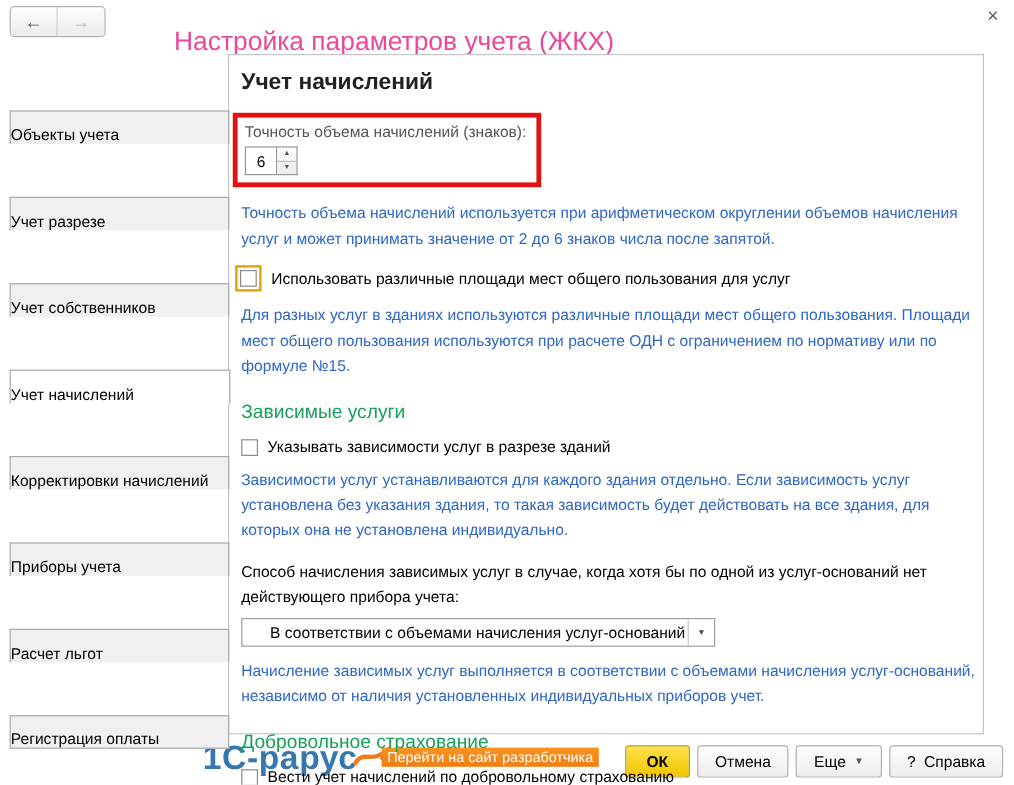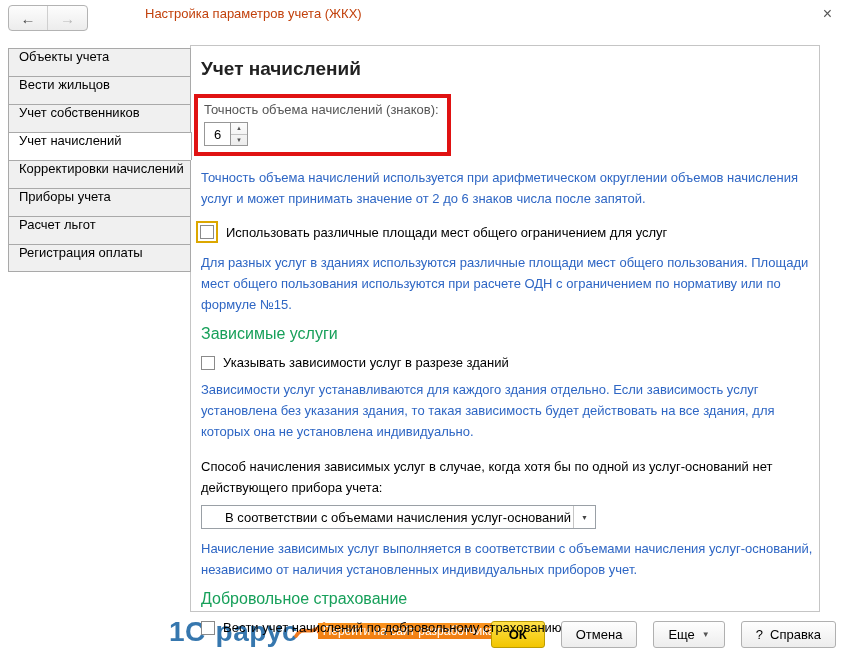--- a/index.html
+++ b/index.html
@@ -12,29 +12,30 @@
 
   
   .nav-pair {
     position:absolute; left:8px; top:5px; height:26px; display:flex;
     border:1px solid #b3b3b3; border-radius:4px;
     background:linear-gradient(#fdfdfd,#ececec);
   }
   .nav-btn { width:39px; display:flex; align-items:center; justify-content:center; font-size:15px; cursor:default; }
   .nav-btn.back { color:#4a4a4a; border-right:1px solid #cfcfcf; }
   .nav-btn.fwd  { color:#b8b8b8; }
-  .win-title { position:absolute; left:145px; top:6px; font-size:13px; color:#c2410c; white-space:nowrap; }
+  .win-title { position:absolute; left:145px; top:22px; font-size:22px; color:#ec4899; white-space:nowrap; }
   .win-close { position:absolute; right:13px; top:5px; font-size:16px; color:#555; }
 
   
   .sidebar { position:absolute; left:8px; top:48px; width:183px; z-index:2; }
   .tab {
     height:28px; border:1px solid #a9a9a9; border-bottom:none;
-    background:#f0f0f0; display:flex; align-items:flex-start; padding-left:10px;
+    background:#f0f0f0; display:flex; align-items:flex-end; 
     white-space:nowrap;
+    margin-top:44px;
   }
   .tab:last-child { border-bottom:1px solid #a9a9a9; }
   .tab.active { background:#fff; width:184px; }
 
   
   .panel {
     position:absolute; left:190px; top:45px; width:630px; height:567px;
     border:1px solid #c5c5c5; background:#fff; z-index:1;
     padding:10px 4px 0 10px;
   }
@@ -55,39 +56,39 @@
   .spin-up,.spin-down { flex:1; display:flex; align-items:center; justify-content:center; font-size:6px; color:#555; }
   .spin-up { border-bottom:1px solid #c2c2c2; }
 
   .hint { color:#2e66c4; line-height:21px; margin:9px 0; max-width:622px; }
 
   .check-row { display:flex; align-items:center; margin:12px 0 0 0; }
   .checkbox { width:14px; height:14px; border:1px solid #8a8a8a; background:#fff; flex:none; }
   .focus-gold { border:2px solid #dca700; padding:2px; display:inline-flex; flex:none; margin-left:-5px; }
   .check-label { margin-left:8px; }
 
-  .green-head { color:#17a05a; font-size:16px; margin:10px 0 0 0; font-weight:400; }
+  .green-head { color:#17a05a; font-size:16px; margin:20px 0 0 0; font-weight:400; }
 
   .black-label { line-height:21px; margin:14px 0 7px 0; max-width:622px; }
 
   .dropdown { display:inline-flex; height:24px; border:1px solid #9aa0a6; background:#fff;padding-left:17px; }
   .dd-value { width:354px; display:flex; align-items:center; padding-left:6px; white-space:nowrap; overflow:hidden; }
   .dd-btn { width:22px; border-left:1px solid #c5c5c5; display:flex; align-items:center; justify-content:center; font-size:7px; color:#444; }
 
   
   .footer { position:absolute; left:0; top:614px; width:845px; height:40px; }
   .logo { position:absolute; left:169px; top:6px; display:flex; align-items:flex-start; }
   .logo-text { color:#3677ae; font-size:28px; font-weight:700; letter-spacing:0.5px; line-height:24px; }
   .logo-swoosh { margin-left:-4px; margin-top:0px; }
   .dev-btn {
     position:absolute; left:318px; top:9px; width:181px; height:16px;
     background:linear-gradient(#fb941f,#f07d12); color:#fff; font-weight:400; font-size:12px;
     display:flex; align-items:center; justify-content:center; white-space:nowrap;
   }
-  .btn-group { position:absolute; right:9px; top:7px; display:flex; gap:16px;margin-left:24px; }
+  .btn-group { position:absolute; right:9px; top:7px; display:flex; gap:6px;margin-left:24px; }
   .btn {
     height:27px; padding:0 14px; border:1px solid #b0b0b0; border-radius:3px;
     background:linear-gradient(#fefefe,#ededed);
     display:flex; align-items:center; justify-content:center; white-space:nowrap;
   }
   .btn.ok { background:linear-gradient(#ffe14a,#f2c500); border-color:#bd9c00; font-weight:700; padding:0 17px; }
   .btn .arrow { font-size:8px; color:#555; margin-left:7px; }
   .btn .qmark { margin-right:7px; }
 </style>
 </head>
@@ -102,21 +103,21 @@
     </div>
 </div>
 <div class="win-title">Настройка параметров учета (ЖКХ)</div>
 <div class="win-close"><span>×</span></div>
 
 <div class="sidebar">
   <div class="tab">
       <span>Объекты учета</span>
     </div>
   <div class="tab">
-      <span>Вести жильцов</span>
+      <span>Учет разрезе</span>
     </div>
   <div class="tab">
       <span>Учет собственников</span>
     </div>
   <div class="tab active">
       <span>Учет начислений</span>
     </div>
   <div class="tab">
       <span>Корректировки начислений</span>
     </div>
@@ -148,21 +149,21 @@
       </div>
     </div>
   </div>
 
   <div class="hint">Точность объема начислений используется при арифметическом округлении объемов начисления услуг и может принимать значение от 2 до 6 знаков числа после запятой.</div>
 
   <div class="check-row">
     <span class="focus-gold">
         <span class="checkbox"></span>
       </span>
-    <span class="check-label">Использовать различные площади мест общего ограничением для услуг</span>
+    <span class="check-label">Использовать различные площади мест общего пользования для услуг</span>
   </div>
   <div class="hint">Для разных услуг в зданиях используются различные площади мест общего пользования. Площади мест общего пользования используются при расчете ОДН с ограничением по нормативу или по формуле №15.</div>
 
   <div class="green-head">Зависимые услуги</div>
 
   <div class="check-row">
     <span class="checkbox"></span>
     <span class="check-label">Указывать зависимости услуг в разрезе зданий</span>
   </div>
   <div class="hint">Зависимости услуг устанавливаются для каждого здания отдельно. Если зависимость услуг установлена без указания здания, то такая зависимость будет действовать на все здания, для которых она не установлена индивидуально.</div>

